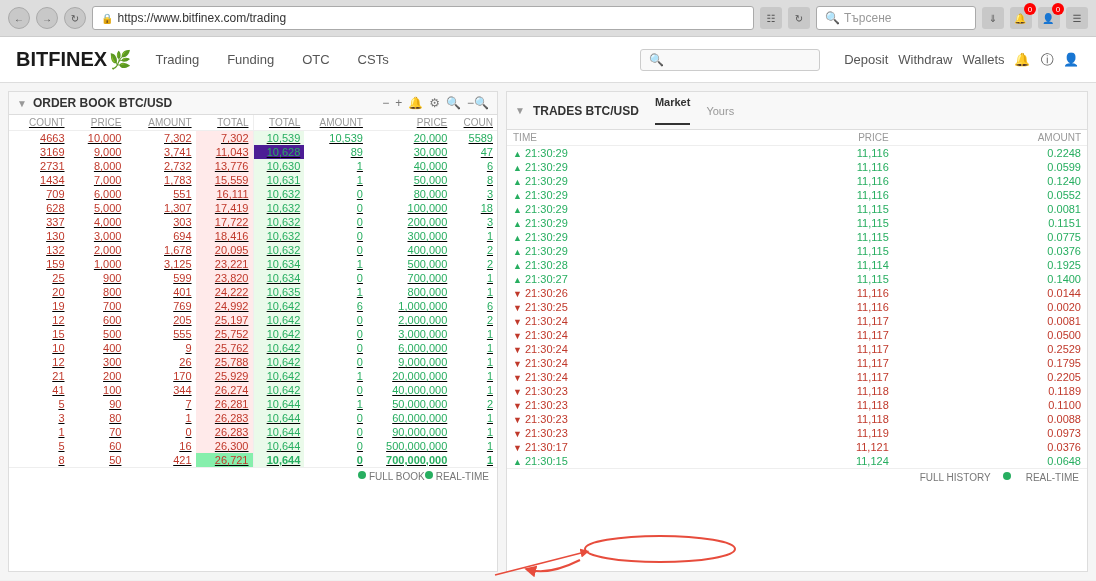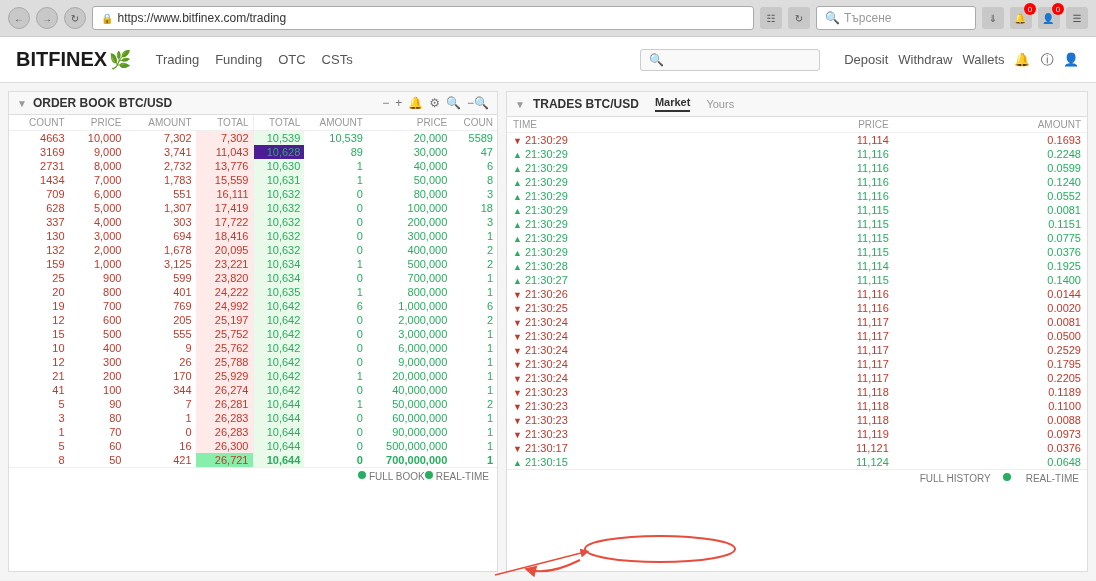--- a/index.html
+++ b/index.html
@@ -11,49 +11,49 @@
     .nav-btn { width: 22px; height: 22px; border-radius: 50%; background: #c8c8c8; border: 1px solid #aaa; cursor: pointer; display: flex; align-items: center; justify-content: center; font-size: 10px; color: #555; }
     .address-bar { flex: 1; height: 24px; border: 1px solid #aaa; border-radius: 3px; background: white; padding: 0 8px; font-size: 12px; color: #333; display: flex; align-items: center; }
     .toolbar-icon { width: 22px; height: 22px; background: #c8c8c8; border-radius: 3px; display: flex; align-items: center; justify-content: center; font-size: 10px; color: #555; }
     .search-bar { height: 24px; border: 1px solid #aaa; border-radius: 3px; background: white; padding: 0 8px; font-size: 12px; color: #999; width: 160px; display: flex; align-items: center; }
     .badge { position: absolute; top: -4px; right: -4px; background: red; color: white; border-radius: 50%; width: 12px; height: 12px; font-size: 8px; display: flex; align-items: center; justify-content: center; }
 
     
     .app-header { background: white; border-bottom: 1px solid #ddd; display: flex; align-items: center; padding: 8px 16px; gap: 24px; height: 46px; }
     .logo { display: flex; align-items: center; font-size: 20px; font-weight: bold; color: #1a1a1a; }
     .logo-leaf { color: #5cb85c; font-size: 18px; margin-left: 2px; }
-    .nav-links { display: flex; gap: 16px; }
+    .nav-links { display: flex; gap: 28px; }
     .nav-link { color: #555; font-size: 13px; cursor: pointer; text-decoration: none; }
     .header-search { margin-left: auto; display: flex; align-items: center; gap: 12px; }
     .search-input-wrap { border: 1px solid #ccc; border-radius: 3px; background: #f9f9f9; padding: 3px 8px; display: flex; align-items: center; width: 180px; }
     .header-actions { display: flex; gap: 10px; align-items: center; }
     .header-action-btn { color: #555; font-size: 13px; cursor: pointer; }
 
     
     .main-content { display: flex; background: #f5f5f5; height: calc(581px - 46px - 38px); padding: 8px; gap: 8px; }
 
     
     .order-book { background: white; border: 1px solid #ddd; width: 490px; min-width: 490px; font-size: 11px; }
     .panel-header { background: #f8f8f8; border-bottom: 1px solid #ddd; padding: 4px 8px; display: flex; align-items: center; gap: 6px; }
     .panel-title { font-weight: bold; font-size: 12px; color: #333; }
     .panel-controls { margin-left: auto; display: flex; gap: 6px; align-items: center; }
     .panel-ctrl-btn { color: #777; cursor: pointer; font-size: 12px; }
 
-    .ob-table { width: 100%; border-collapse: collapse; }
+    .ob-table { width: 100%; border-collapse: collapse; text-decoration: underline; }
     .ob-table th { color: #999; font-size: 10px; font-weight: normal; padding: 2px 4px; text-align: right; border-bottom: 1px solid #eee; }
     .ob-table th:first-child { text-align: right; }
     .ob-table td { padding: 1px 4px; text-align: right; font-size: 11px; }
 
     .sell-side td { color: #c0392b; }
     .buy-side td { color: #27ae60; }
 
     
     .trades-panel { background: white; border: 1px solid #ddd; flex: 1; font-size: 11px; }
     .trades-panel .panel-header { display: flex; align-items: center; gap: 8px; }
-    .tab-active { color: #333; font-weight: bold; border-bottom: 2px solid #333; padding-bottom: 2px; cursor: pointer; }
+    .tab-active { color: #333; font-weight: bold; border-bottom: 2px solid #333; padding-bottom: 15px; cursor: pointer; }
     .tab-inactive { color: #999; cursor: pointer; }
 
     .trades-table { width: 100%; border-collapse: collapse; }
     .trades-table th { color: #999; font-size: 10px; font-weight: normal; padding: 2px 6px; text-align: right; border-bottom: 1px solid #eee; }
     .trades-table td { padding: 1px 6px; text-align: right; font-size: 11px; }
     .trade-up td { color: #27ae60; }
     .trade-down td { color: #c0392b; }
     .dot { width: 8px; height: 8px; border-radius: 50%; display: inline-block; margin-right: 3px; }
     .dot-green { background: #27ae60; }
   </style>
@@ -475,25 +475,20 @@
 
     <table class="trades-table">
       <thead>
         <tr>
           <th style="text-align:left;">TIME</th>
           <th>PRICE</th>
           <th>AMOUNT</th>
         </tr>
       </thead>
       <tbody id="trades-tbody">
-      <tr class="trade-down">
-    <td style="text-align:left;"><span style="font-size:9px;">▼</span> 21:30:29</td>
-    <td>11,114</td>
-    <td>0.1693</td>
-  </tr>
           <tr class="trade-up">
     <td style="text-align:left;"><span style="font-size:9px;">▲</span> 21:30:29</td>
     <td>11,116</td>
     <td>0.2248</td>
   </tr>
           <tr class="trade-up">
     <td style="text-align:left;"><span style="font-size:9px;">▲</span> 21:30:29</td>
     <td>11,116</td>
     <td>0.0599</td>
   </tr>

